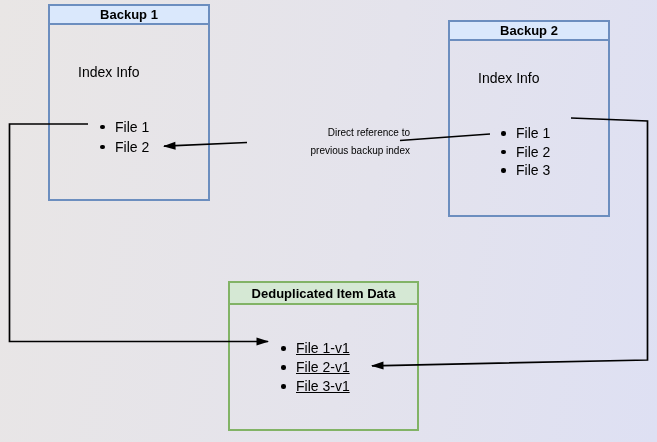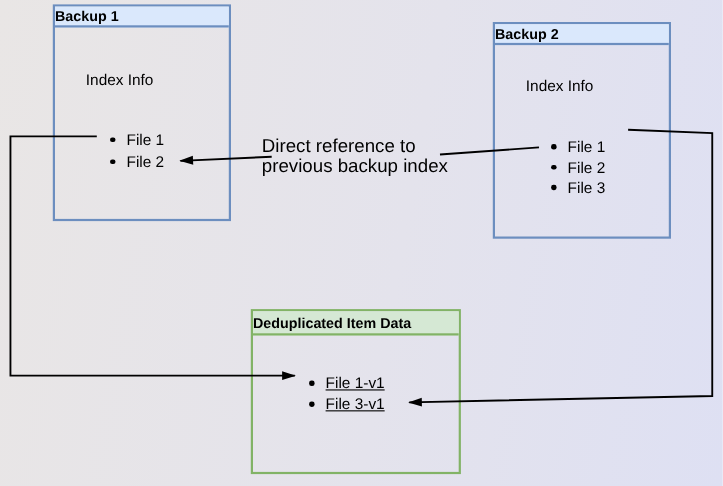--- a/index.html
+++ b/index.html
@@ -28,21 +28,21 @@
     background: transparent;
     z-index: 1;
   }
   .node.blue  { border: 2px solid #6c8ebf; }
   .node.green { border: 2px solid #82b366; }
   .node-header {
     position: absolute;
     left: 0; right: 0; top: 0;
     display: flex;
     align-items: center;
-    justify-content: flex-start;
+    justify-content: center;
     font-weight: bold;
     font-size: 13px;
     box-sizing: border-box;
   }
   .node.blue  .node-header { height: 19px; background: #dae8fc; border-bottom: 2px solid #6c8ebf; }
   .node.green .node-header { height: 22px; background: #d5e8d4; border-bottom: 2px solid #82b366; }
   .node-subtitle {
     position: absolute;
     font-size: 14px;
     line-height: 16px;
@@ -74,22 +74,22 @@
   .list-b1 { left: 49px;  top: 111px; line-height: 20px; }
   .list-b2 { left: 50px;  top: 102px; line-height: 18.5px; }
   .list-dd { left: 50px;  top: 56px;  line-height: 19px; text-decoration: underline; }
   .sub-b1 { left: 28px; top: 58px; }
   .sub-b2 { left: 28px; top: 48px; }
   .edge-label {
     position: absolute;
     left: 238px;
     top: 124px;
     width: 172px;
-    text-align: left;
-    font-size: 17px;
+    text-align: right;
+    font-size: 10px;
     line-height: 18px;
     z-index: 2;
     white-space: nowrap;
   }
 </style>
 </head>
 <body>
 
 <div class="canvas">
 
@@ -115,20 +115,21 @@
         <li>File 3</li>
       </ul>
   </div>
 
   <div class="node green" style="left:228px; top:281px; width:191px; height:150px;">
     <div class="node-header">
       <span>Deduplicated Item Data</span>
     </div>
     <ul class="item-list list-dd">
         <li>File 1-v1</li>
+        <li>File 2-v1</li>
         <li>File 3-v1</li>
       </ul>
   </div>
 
   <div class="edge-label">
     <div>Direct reference to</div>
     <div>previous backup index</div>
   </div>
 
   <svg class="edges-layer" width="657" height="442" viewBox="0 0 657 442">

